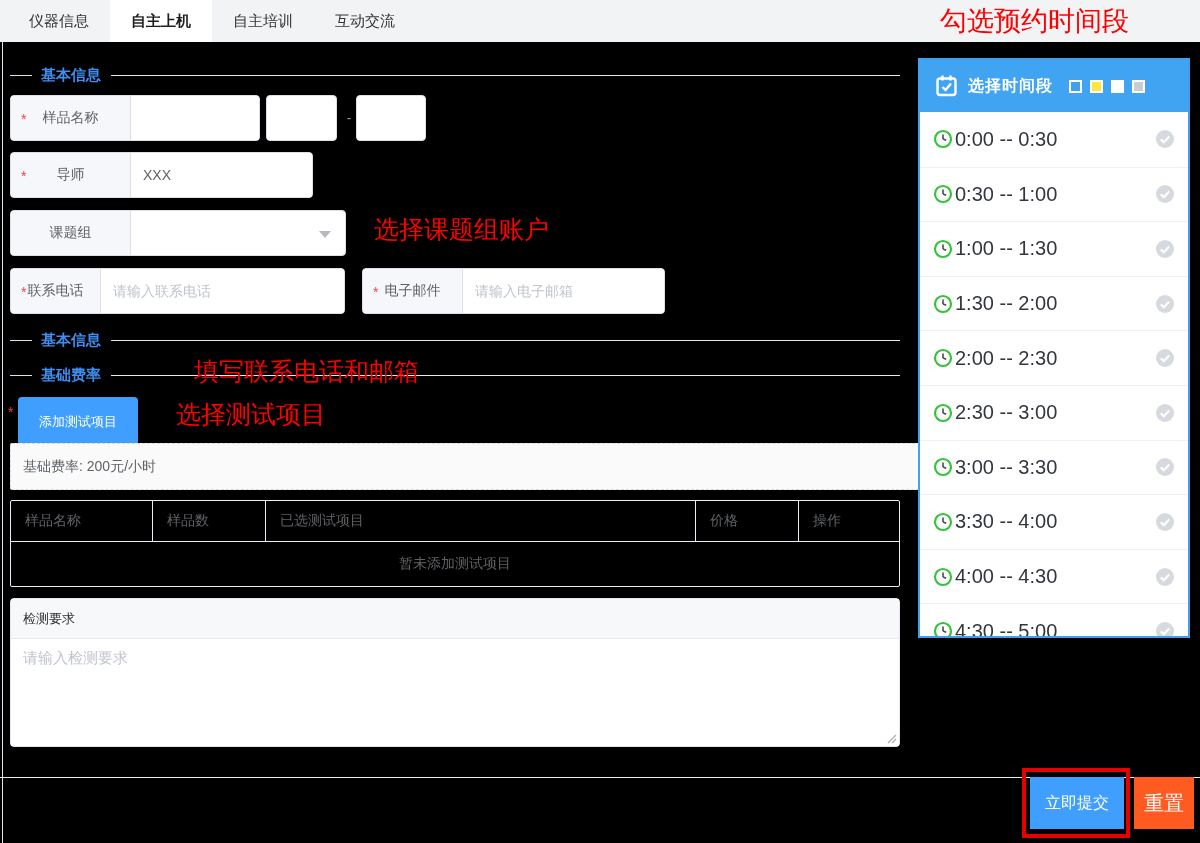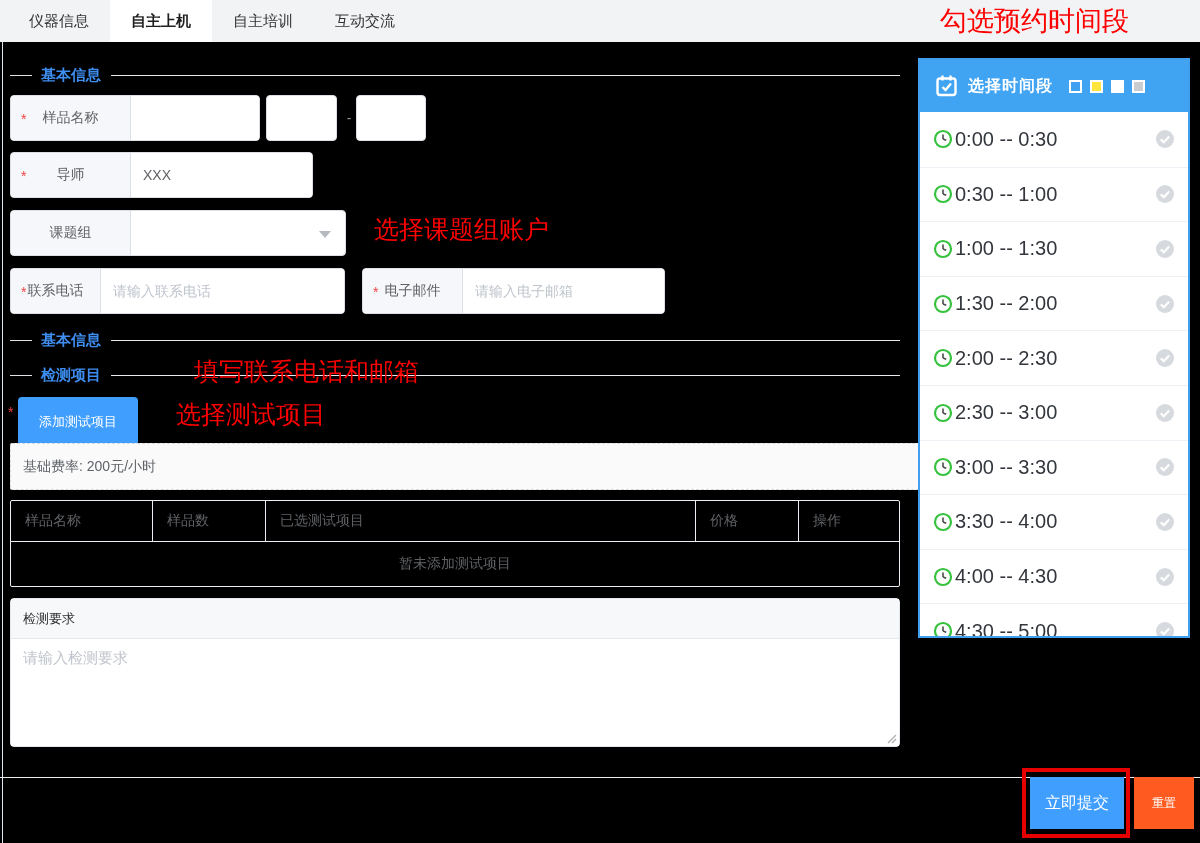--- a/index.html
+++ b/index.html
@@ -120,21 +120,21 @@
   .slot + .slot { border-top:1px solid #edf0f4; }
   .slot-label { font-size:20px; color:#33373d; margin-left:2px; white-space:nowrap; }
   .slot-check { margin-left:auto; }
 
   
   .footer-line { position:absolute; left:0; top:777px; width:1200px; height:1px; background:#ececec; }
   .btn-submit { position:absolute; left:1030px; top:777px; width:94px; height:52px;
                 background:#409eff; color:#fff; border:none; font-size:16px;
                 cursor:pointer; font-family:"Liberation Sans","DejaVu Sans",sans-serif; }
   .btn-reset { position:absolute; left:1134px; top:777px; width:60px; height:52px;
-               background:#ff5a1f; color:#fff; border:none; font-size:12px;
+               background:#ff5a1f; color:#fff; border:none; font-size:20px;
                cursor:pointer; font-family:"Liberation Sans","DejaVu Sans",sans-serif;text-align:center; }
 </style>
 </head>
 <body>
 
 <div class="page">
 
   <div class="tabbar">
     <div class="tab">仪器信息</div>
     <div class="tab active">自主上机</div>
@@ -199,21 +199,21 @@
     <input class="finput" placeholder="请输入电子邮箱" style="">
   </div>
 
   <div class="section sec-sample">
     <span class="sec-line-s"></span>
     <span class="sec-title">基本信息</span>
     <span class="sec-line-l"></span>
   </div>
   <div class="section sec-test">
     <span class="sec-line-s"></span>
-    <span class="sec-title">检测项目</span>
+    <span class="sec-title">基础费率</span>
     <span class="sec-line-l"></span>
   </div>
 
   <span class="add-star">*</span>
   <button class="add-btn">添加测试项目</button>
 
   <div class="fee">
     <span>基础费率: 200元/小时</span>
   </div>
 

